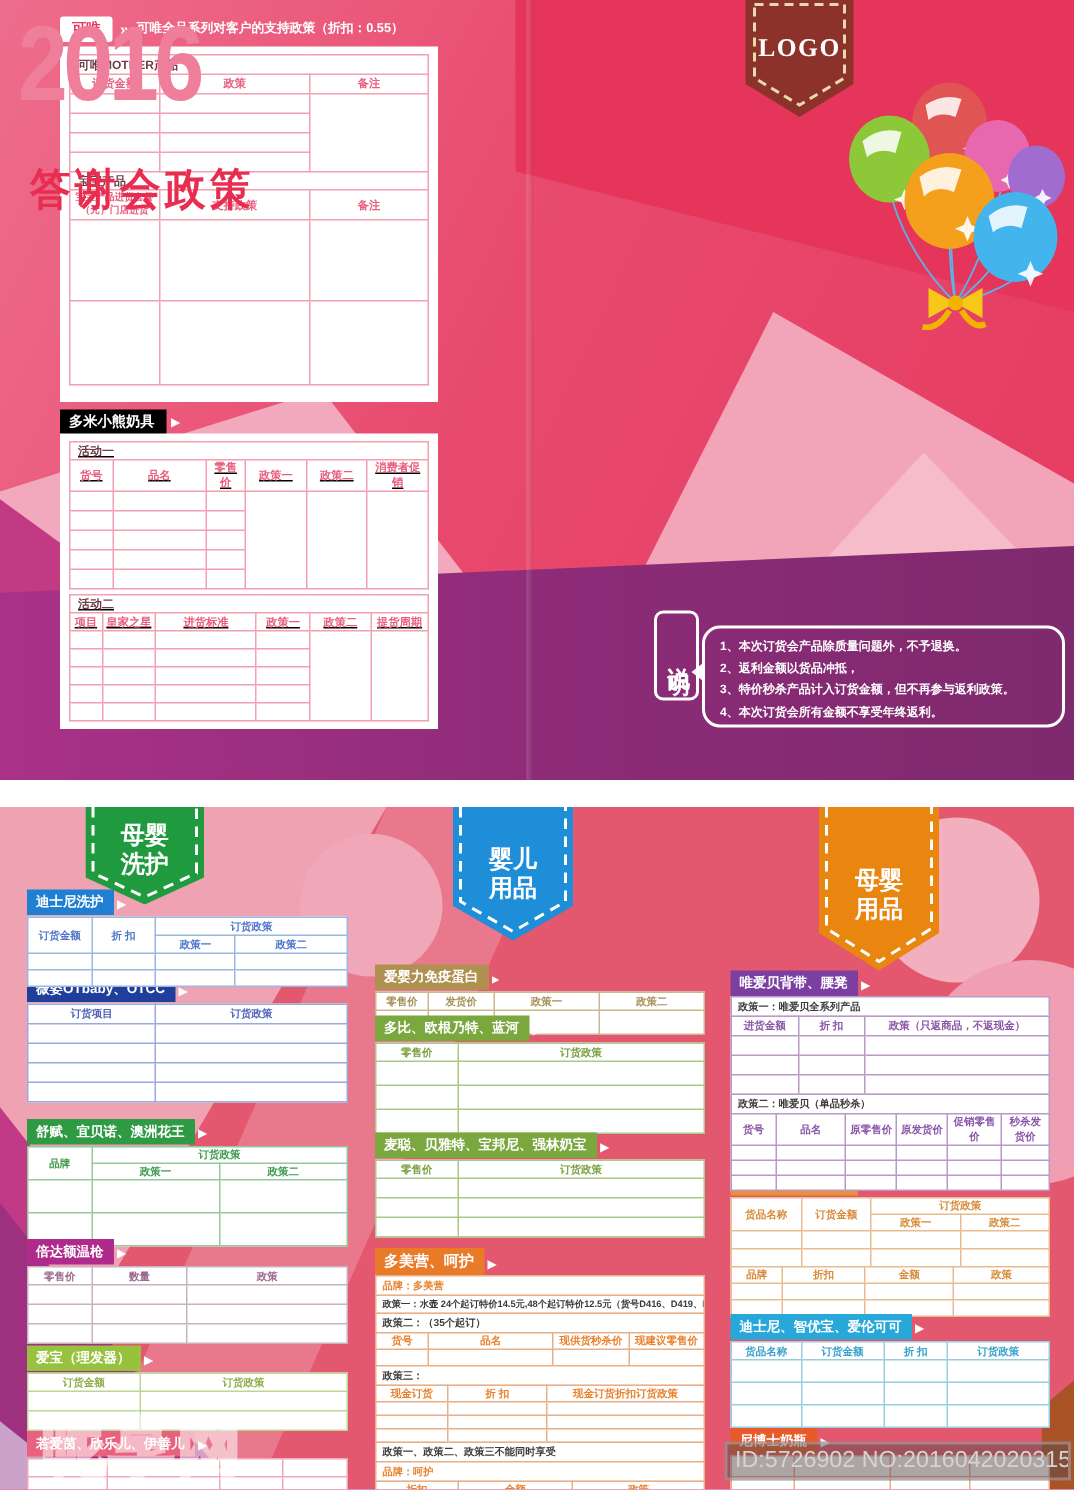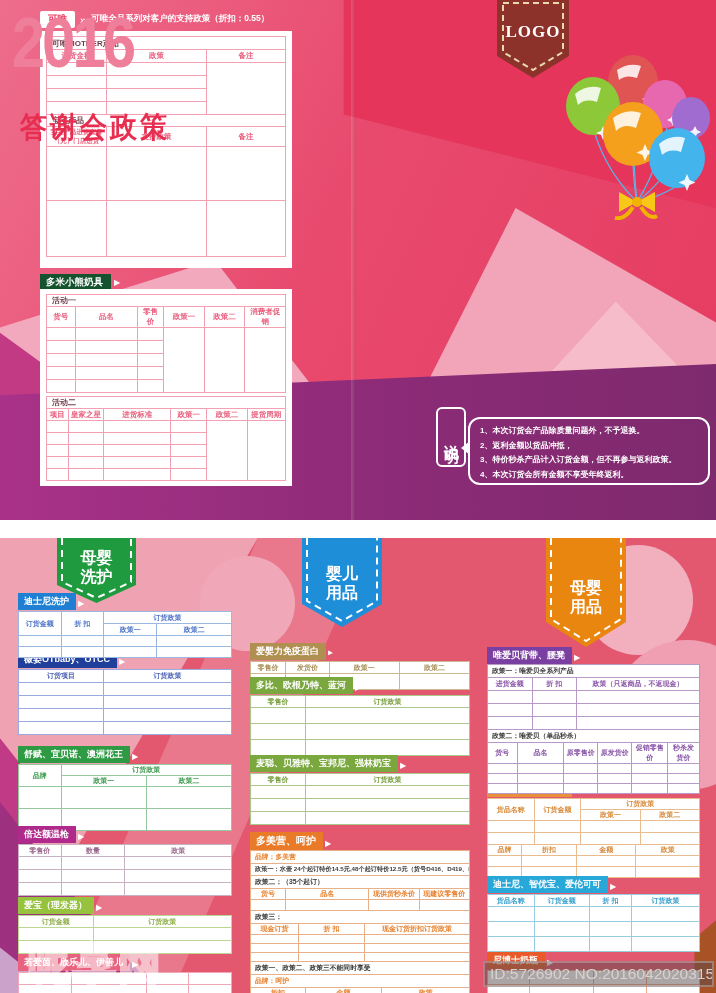--- a/index.html
+++ b/index.html
@@ -25,21 +25,21 @@
   .kwpill{background:#fff;color:#e8365c;font-weight:bold;font-size:9.5px;padding:2px 8px;border-radius:2px;}
   .kwarr::after{content:"»";color:#fff;font-weight:bold;font-size:11px;}
   .kwnote{color:#fff;font-size:8.5px;font-weight:bold;}
   
   .sheet{background:#fff;position:absolute;padding:5px 6px;box-sizing:border-box;}
   .ptbl{border-collapse:collapse;width:100%;table-layout:fixed;background:#fff;}
   .ptbl th,.ptbl td{border:1px solid #f2a0b2;font-size:7.5px;padding:0 2px;overflow:hidden;}
   .ptbl th{color:#e8607f;font-weight:bold;text-align:center;}
   .ptbl .ttl{color:#6f3d49;font-weight:bold;font-size:8px;text-align:left;padding-left:5px;}
   .ptbl .sm{font-size:6.5px;line-height:1.25;}
-  .dband{background:#14532d;color:#fff;font-weight:bold;font-size:9.5px;padding:2px 8px 2px 6px;display:inline-block;}
+  .dband{background:#000000;color:#fff;font-weight:bold;font-size:9.5px;padding:2px 8px 2px 6px;display:inline-block;}
   .dbarr::after{content:"▶";color:#fff;font-size:8px;margin-left:3px;}
   
   #logoflag{left:494px;top:0;width:78px;height:80px;}
   #logotxt{left:494px;top:22px;width:78px;text-align:center;color:#fff;font-weight:bold;
            font-family:"Liberation Serif","DejaVu Serif",serif;font-size:17px;letter-spacing:1px;}
   
   #hero{left:424px;top:192px;width:190px;height:166px;background:#fff;text-align:center;}
   .heroRow{display:flex;justify-content:center;align-items:flex-start;gap:5px;padding-top:9px;}
   .y2016{font-size:60px;font-weight:bold;color:#ee7e99;line-height:.95;letter-spacing:-3px;transform:scaleY(1.18);transform-origin:top;}
   .ganen{width:40px;height:84px;background:#ee7e99;border-radius:8px;color:#fff;font-weight:bold;font-size:25px;
@@ -162,21 +162,21 @@
             <td></td>
             <td></td>
           </tr>
     </tbody>
       </table>
   </div>
 
   <div class="abs" style="left:40px;top:271px;">
     <span class="dband">多米小熊奶具</span><span class="dbarr"></span>
   </div>
-  <div class="sheet" style="left:40px;top:289px;width:252px;height:197px;">
+  <div class="sheet" style="left:40px;top:289px;width:252px;height:197px;text-decoration:underline;">
     <table class="ptbl">
       <colgroup>
           <col style="width:12%">
           <col style="width:26%">
           <col style="width:11%">
           <col style="width:17%">
           <col style="width:17%">
           <col style="width:17%">
         </colgroup>
       <tbody>

